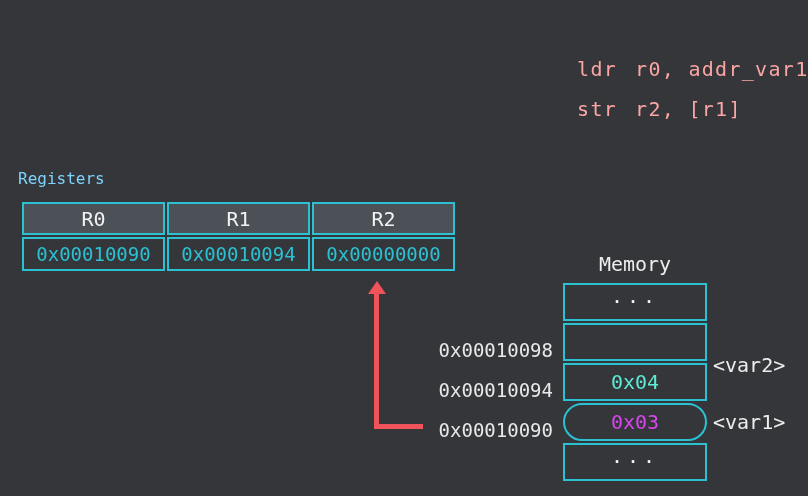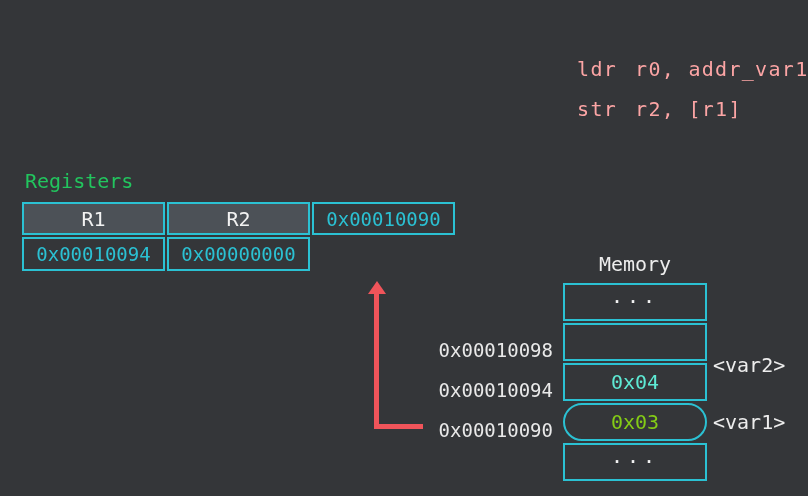--- a/index.html
+++ b/index.html
@@ -34,24 +34,24 @@
     display: inline-block;
     width: 58px;
   }
   .code-line.hl {
     color: #f0545a;
   }
 
   
   .reg-title {
     position: absolute;
-    left: 25px;
+    left: 18px;
     top: 169px;
-    font-size: 20px;
-    color: #22c55e;
+    font-size: 16px;
+    color: #7dd3fc;
   }
   .reg-table {
     position: absolute;
     left: 22px;
     top: 202px;
     display: grid;
     grid-template-columns: 143px 143px 143px;
     grid-template-rows: 33px 34px;
     gap: 2px;
   }
@@ -125,21 +125,21 @@
     box-sizing: border-box;
     border: 2px solid #2bc1d3;
     background: #343639;
     display: flex;
     align-items: center;
     justify-content: center;
     font-size: 20px;
   }
   .mem-table .c-white { color: #f2f2f2; }
   .mem-table .c-cyan  { color: #5eead4; }
-  .mem-table .c-red   { color: #84cc16; border-radius: 19px; }
+  .mem-table .c-red   { color: #d946ef; border-radius: 19px; }
   .mem-table .dots {
     display: inline-block;
     letter-spacing: 4px;
     transform: translateY(-6px);
   }
 
   .mem-addr {
     position: absolute;
     left: 413px;
     width: 140px;
@@ -174,20 +174,21 @@
     <div class="code-line">
       <span class="mn">ldr</span><span>r0, addr_var1</span>
     </div>
     <div class="code-line">
       <span class="mn">str</span><span>r2, [r1]</span>
     </div>
   </div>
 
   <div class="reg-title">Registers</div>
   <div class="reg-table">
+    <div class="cell head">R0</div>
     <div class="cell head">R1</div>
     <div class="cell head">R2</div>
     <div class="cell val">0x00010090</div>
     <div class="cell val">0x00010094</div>
     <div class="cell val">0x00000000</div>
   </div>
 
   <div>
     <div class="arrow-head"></div>
     <div class="arrow-v"></div>

